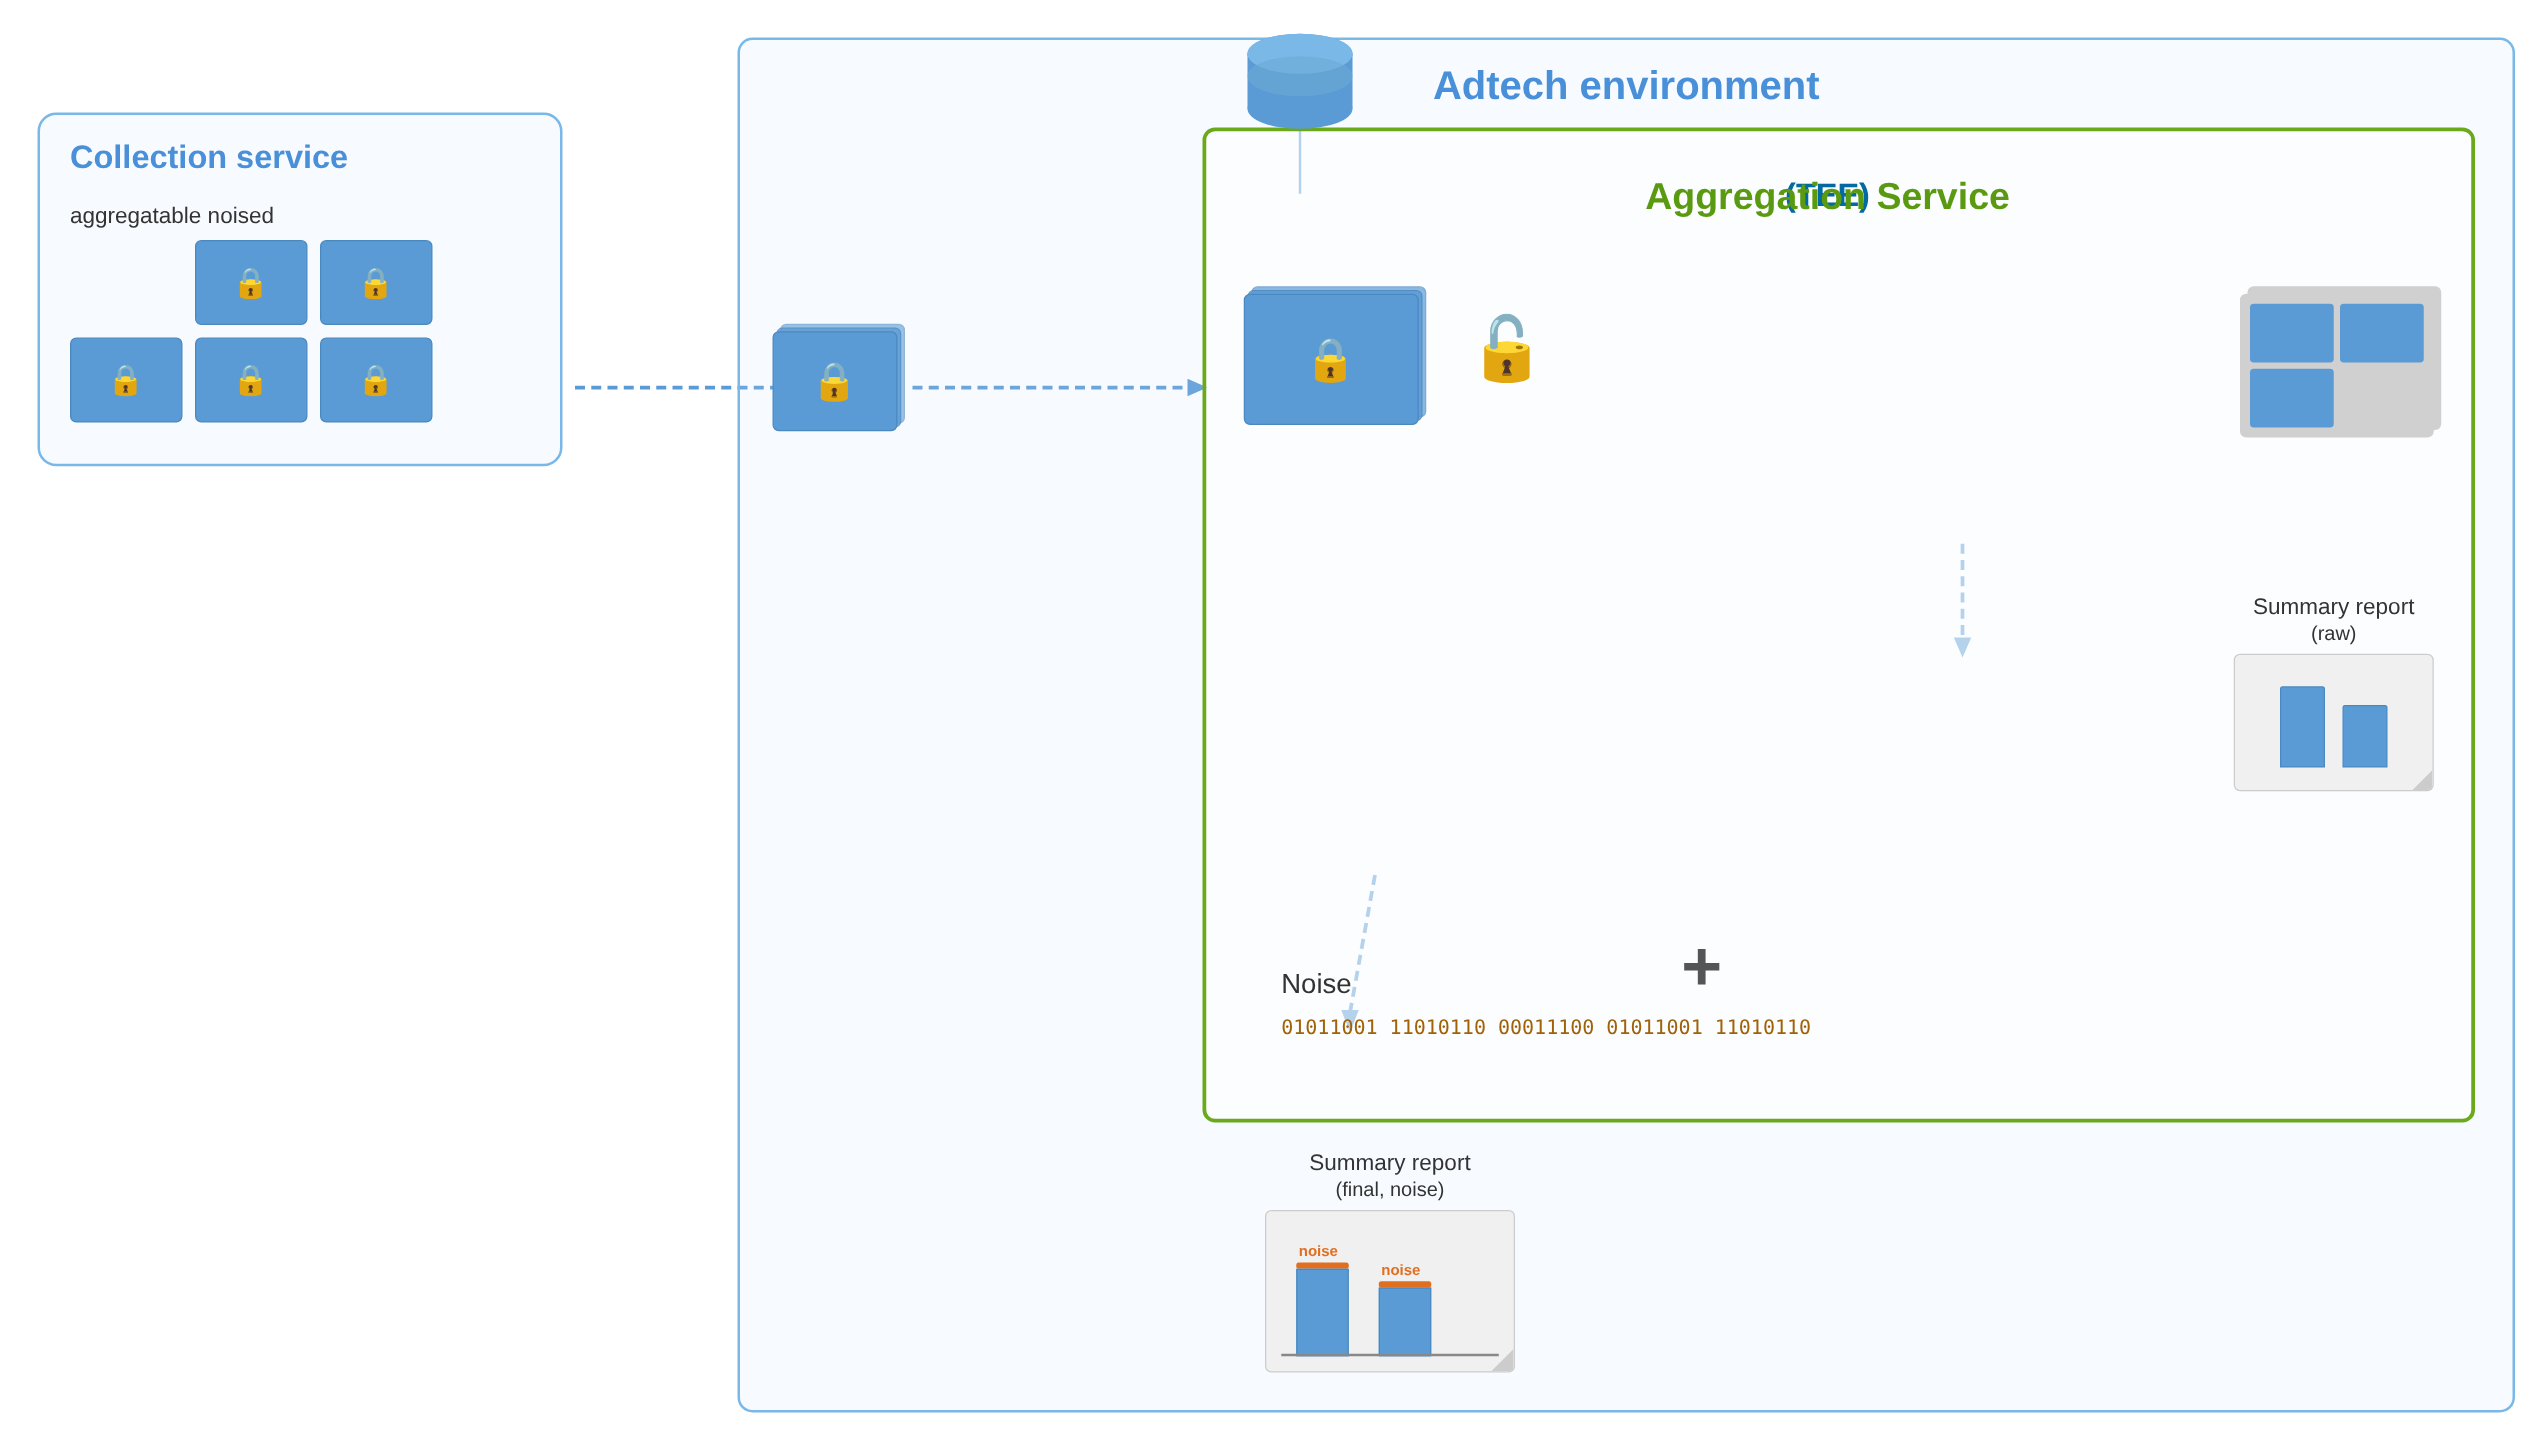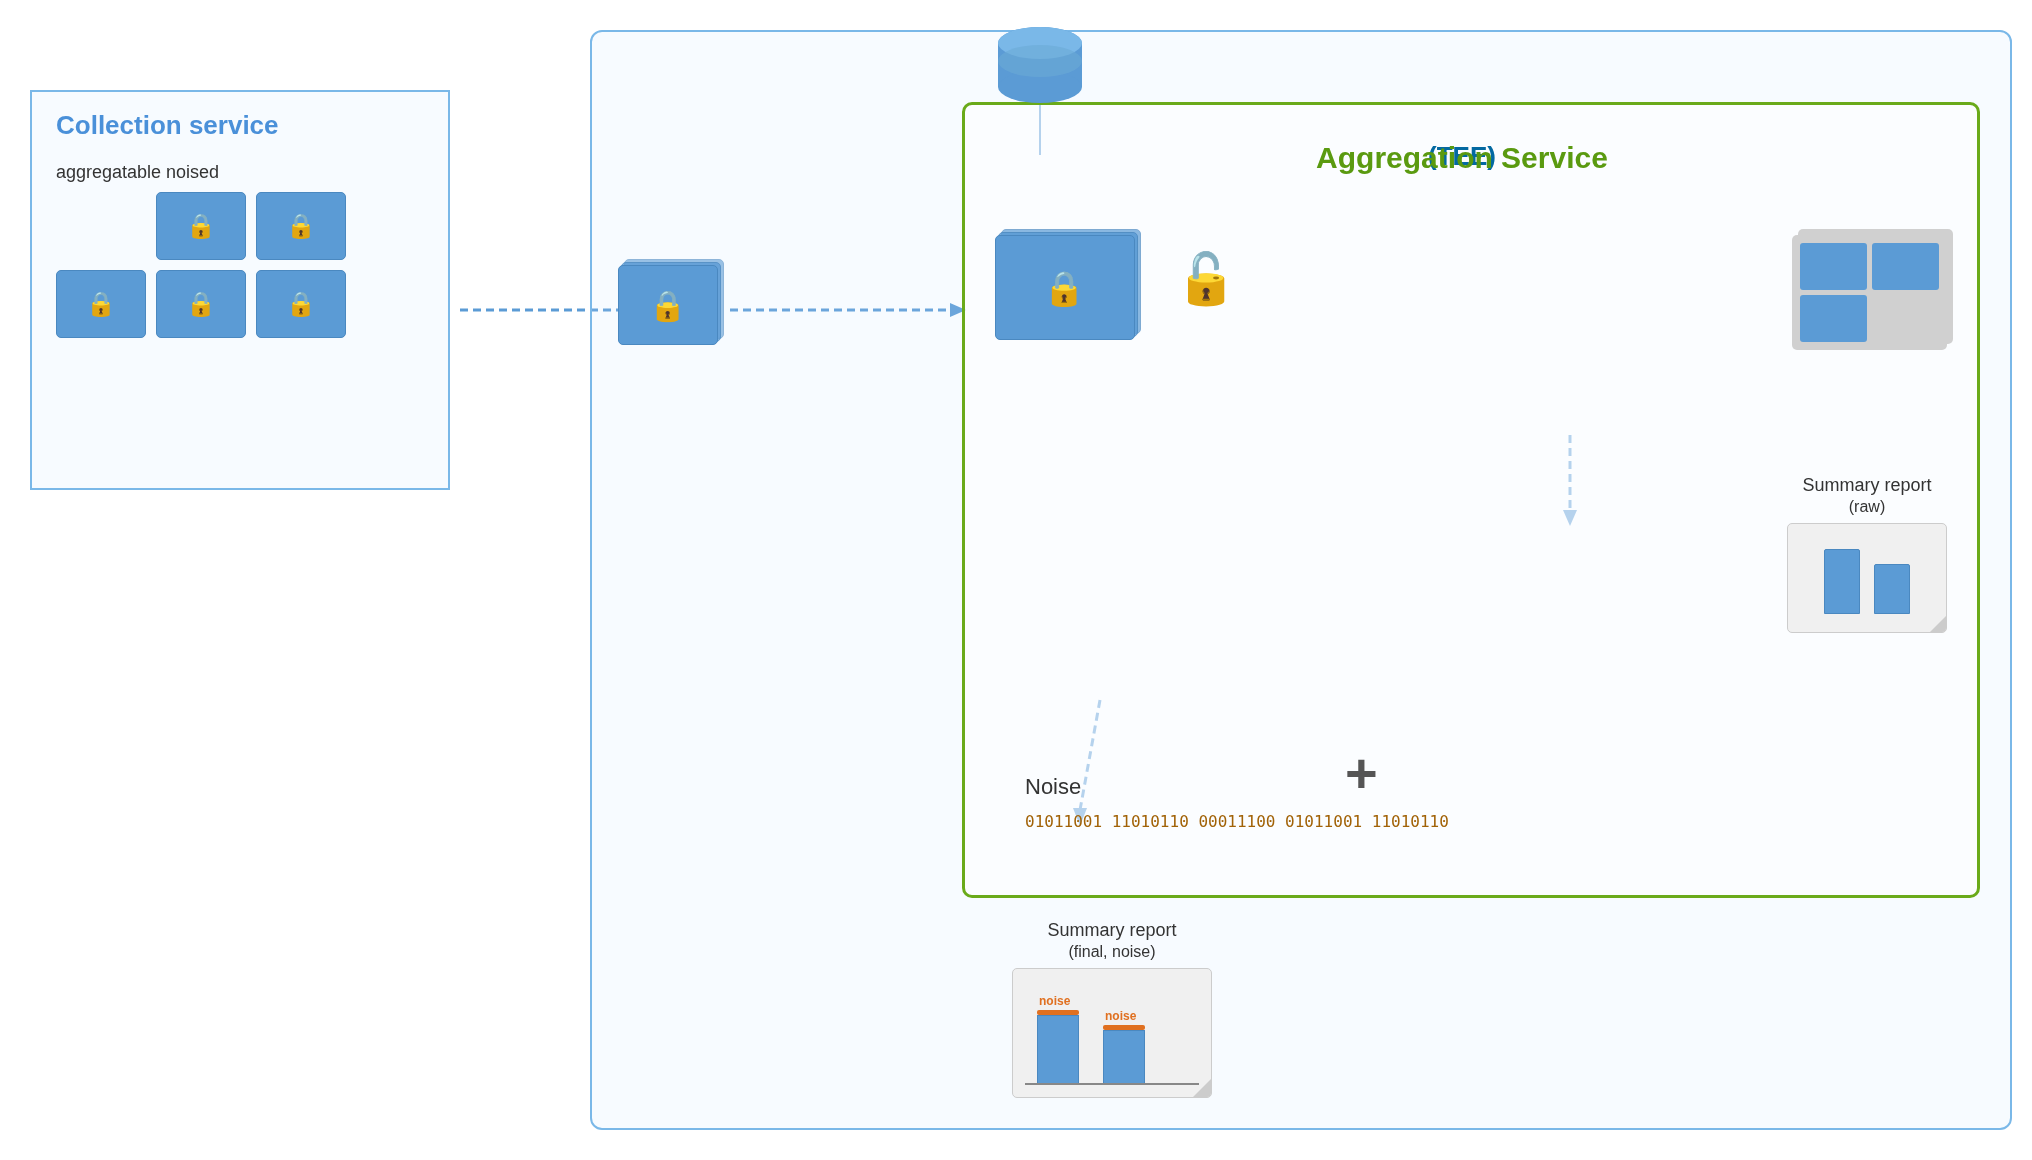--- a/index.html
+++ b/index.html
@@ -34,23 +34,23 @@
       font-weight: bold;
       white-space: nowrap;
     }
 
     
     .collection-box {
       position: absolute;
       top: 90px;
       left: 30px;
       width: 420px;
-      height: 400px;
+      height: 283px;
       border: 2px solid #7ab8e8;
-      border-radius: 0;
+      border-radius: 15px;
       background: rgba(200,230,255,0.15);
     }
 
     .collection-label {
       position: absolute;
       top: 18px;
       left: 24px;
       color: #4a90d9;
       font-size: 26px;
       font-weight: bold;
@@ -113,20 +113,21 @@
   <line x1="1040" y1="95" x2="1040" y2="155" stroke="#5b9bd5" stroke-width="2"></line>
 
   <line x1="1570" y1="435" x2="1570" y2="510" stroke="#5b9bd5" stroke-width="3" stroke-dasharray="8,5"></line>
   <polygon points="1563,510 1570,526 1577,510" fill="#5b9bd5"></polygon>
 
   <line x1="1100" y1="700" x2="1080" y2="810" stroke="#5b9bd5" stroke-width="3" stroke-dasharray="8,5"></line>
   <polygon points="1073,808 1080,826 1087,808" fill="#5b9bd5"></polygon>
 </svg>
 
 <div class="adtech-env">
+  <div class="adtech-label">Adtech environment</div>
 
   <div class="agg-service-box">
     <div style="position:absolute;top:18px;left:0;right:18px;text-align:center;">
       <span class="agg-service-label">Aggregation Service</span>
       <br>
       <span style="color:#0369a1;font-size:26px;font-weight:bold;">(TEE)</span>
     </div>
 
     <div style="position:absolute;top:130px;left:30px;">
 

